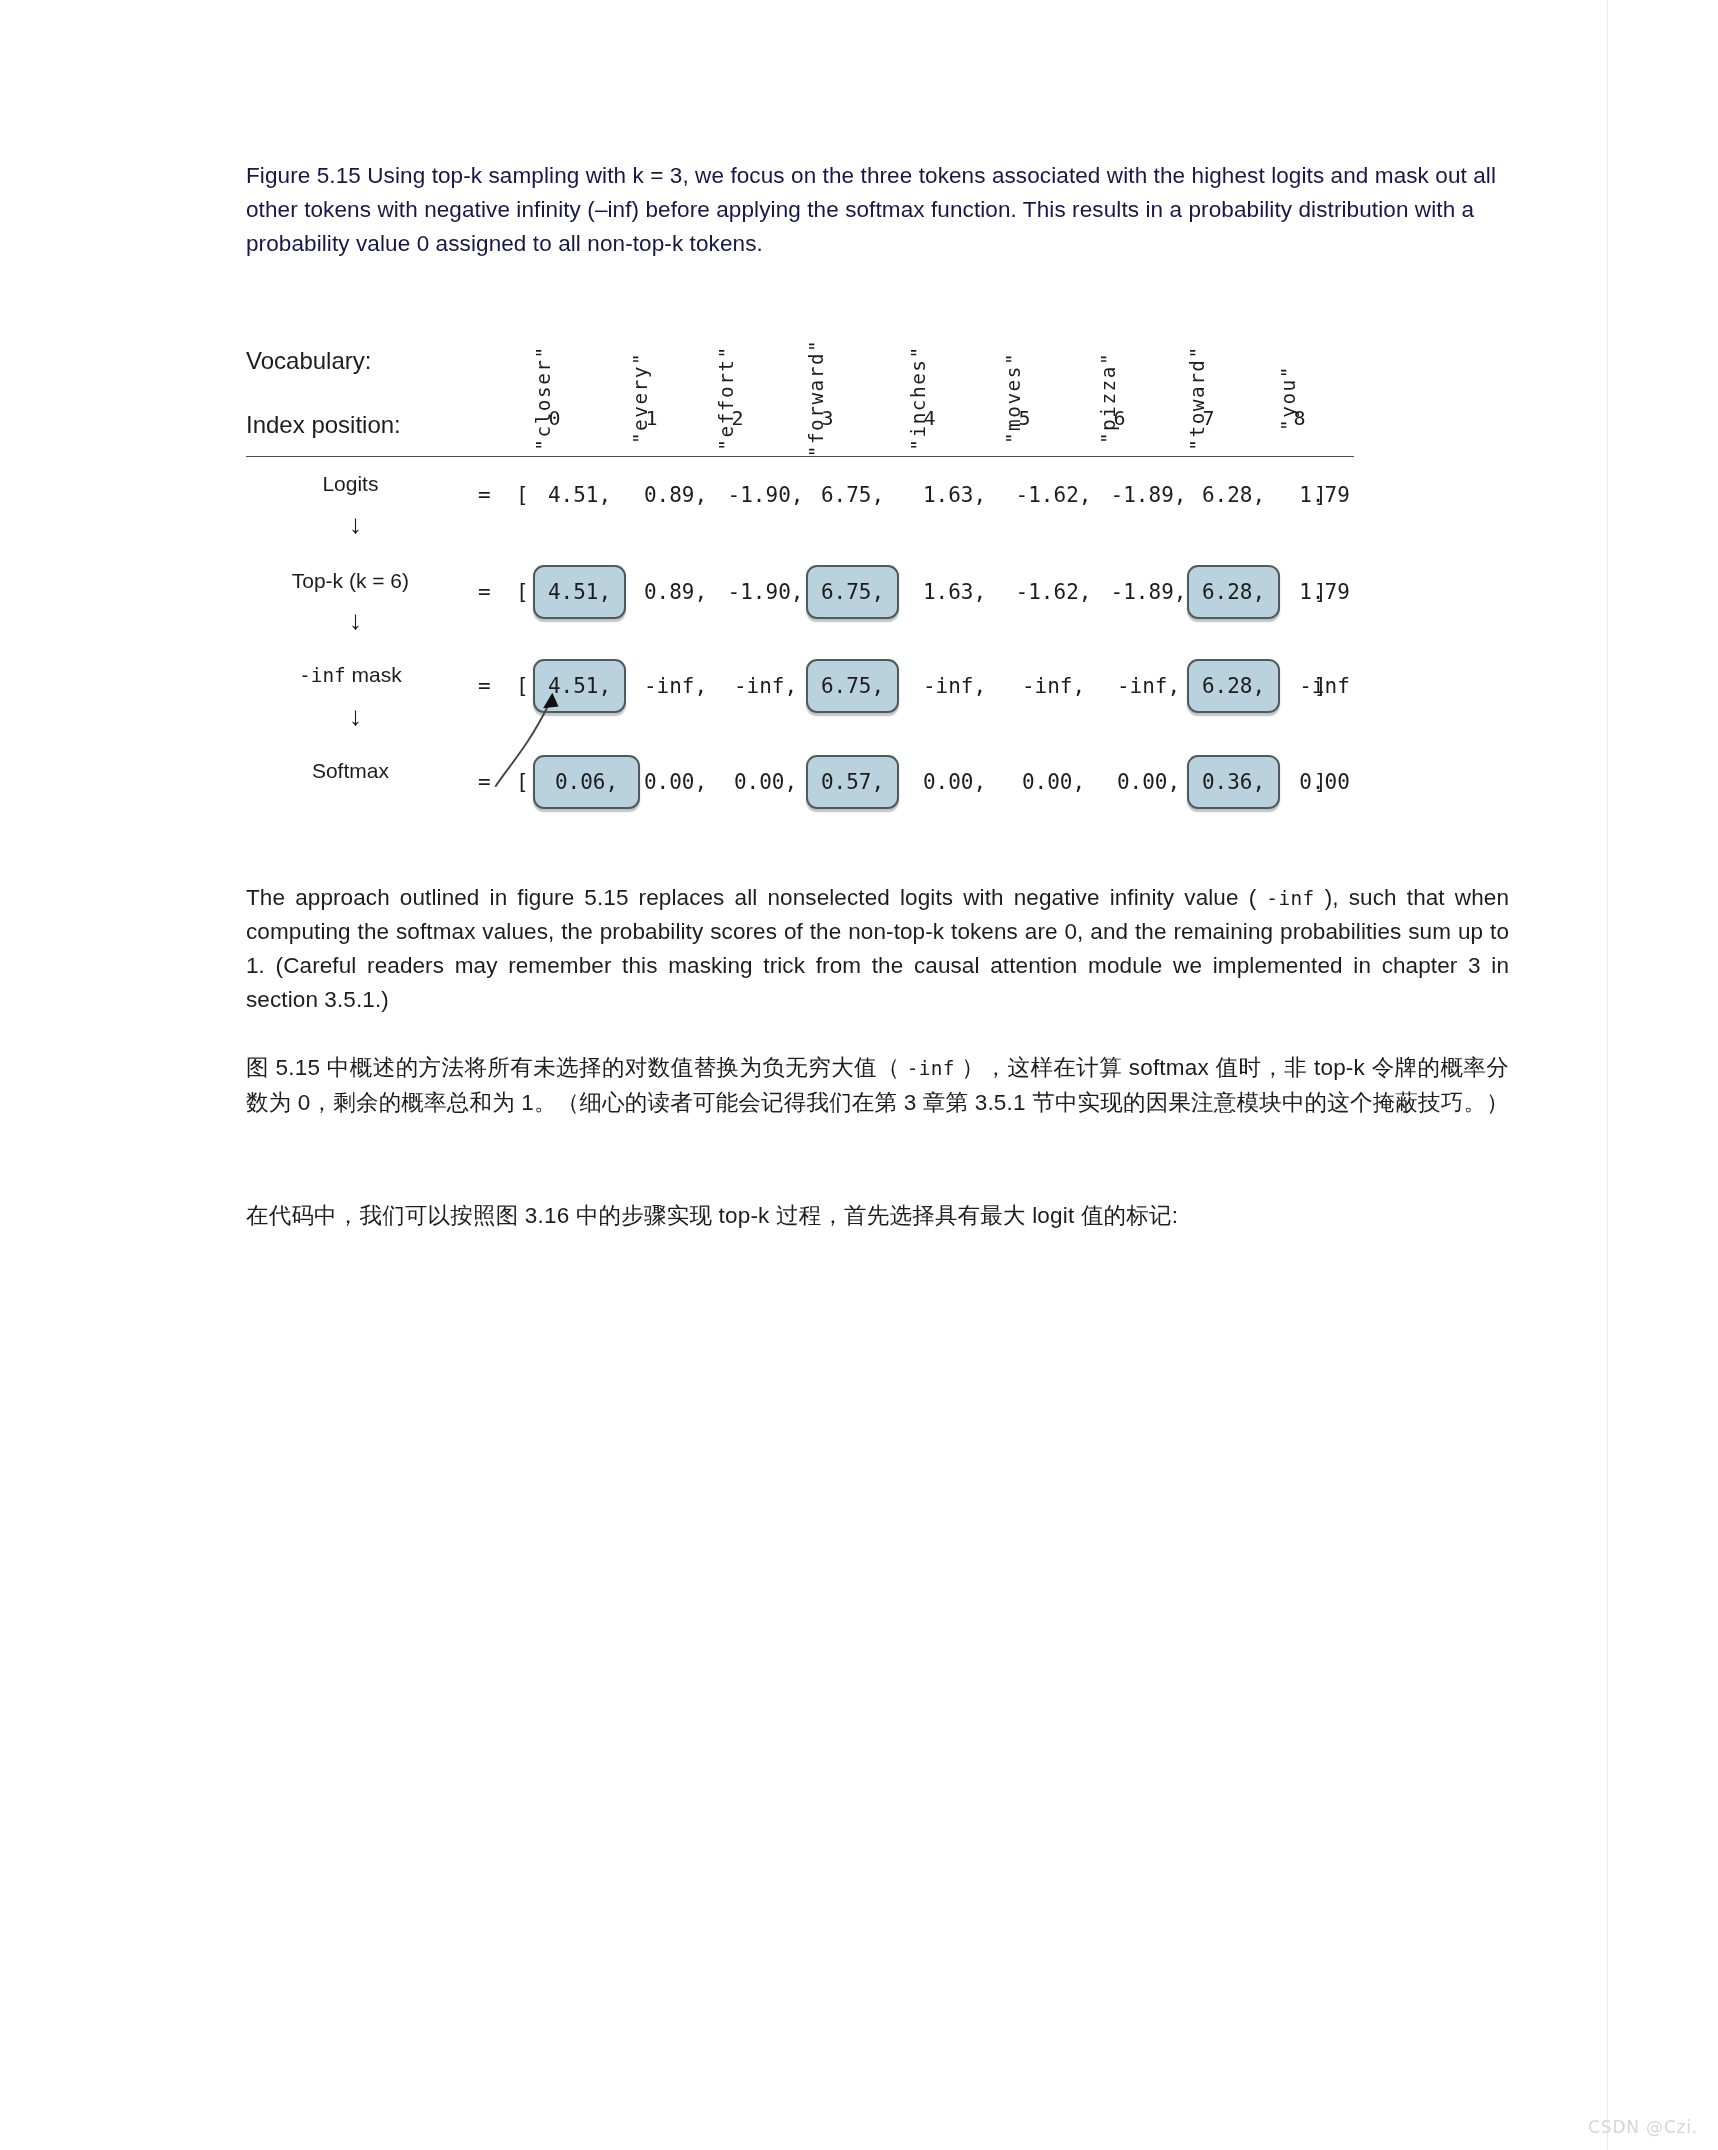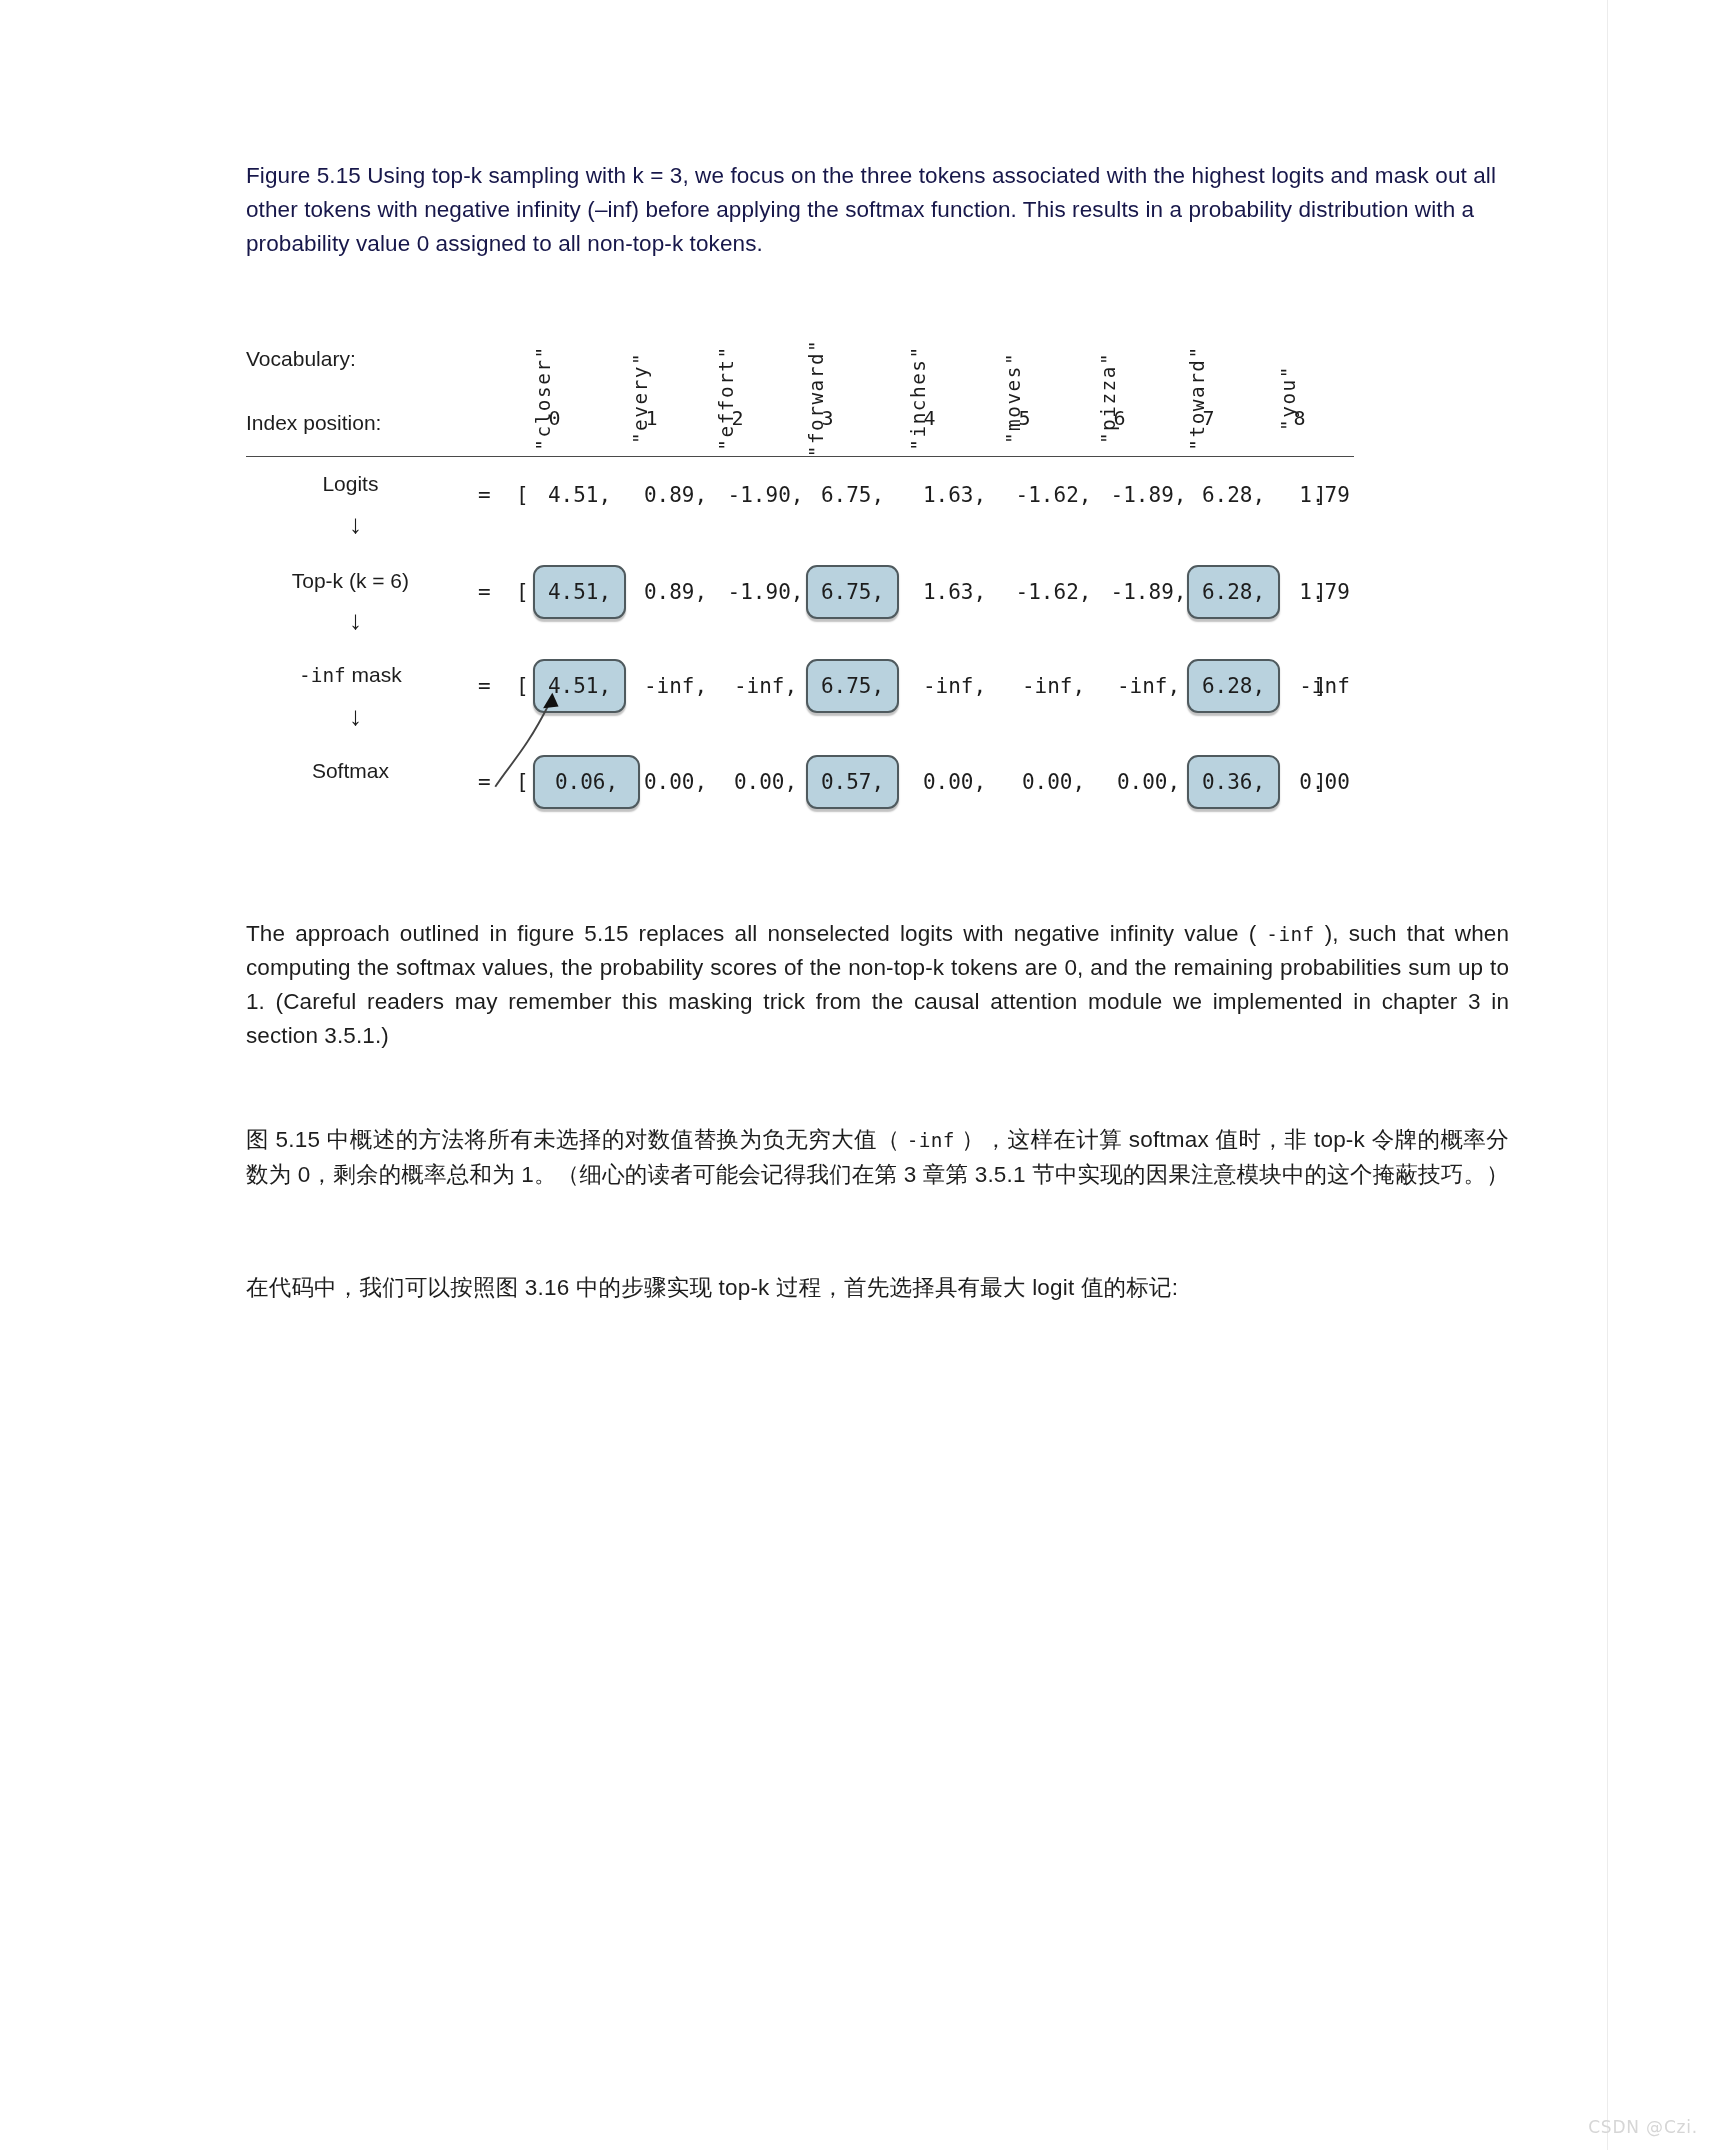--- a/index.html
+++ b/index.html
@@ -47,21 +47,20 @@
     line-height: 1.52;
     color: #17174a;
     letter-spacing: 0.1px;
   }
   .para-navy { color: #17174a; }
   .para-black { color: #1d1d1d; }
 
   .para-justify {
     text-align: justify;
     text-justify: inter-word;
-    margin-top: 36px;
   }
 
   .cn {
     font-size: 22.5px;
     line-height: 1.58;
     letter-spacing: 0.2px;
   }
 
   code.mono {
     font-family: "DejaVu Sans Mono", "Liberation Mono", monospace;
@@ -85,21 +84,21 @@
   .fig-inner {
     position: absolute;
     left: 0; top: 0;
     width: 1263px;
     height: 542px;
   }
 
   .row-label {
     position: absolute;
     font-family: "Liberation Sans", sans-serif;
-    font-size: 21px;
+    font-size: 24px;
     color: #1d1d1d;
     white-space: nowrap;
     text-align: right;
   }
   .row-label.lbl-vocab { left: 0px;  top: 65px;  width: 194px; text-align: left; }
   .row-label.lbl-index { left: 0px;  top: 129px; width: 194px; text-align: left; }
 
   .step-label {
     position: absolute;
     font-size: 21px;

